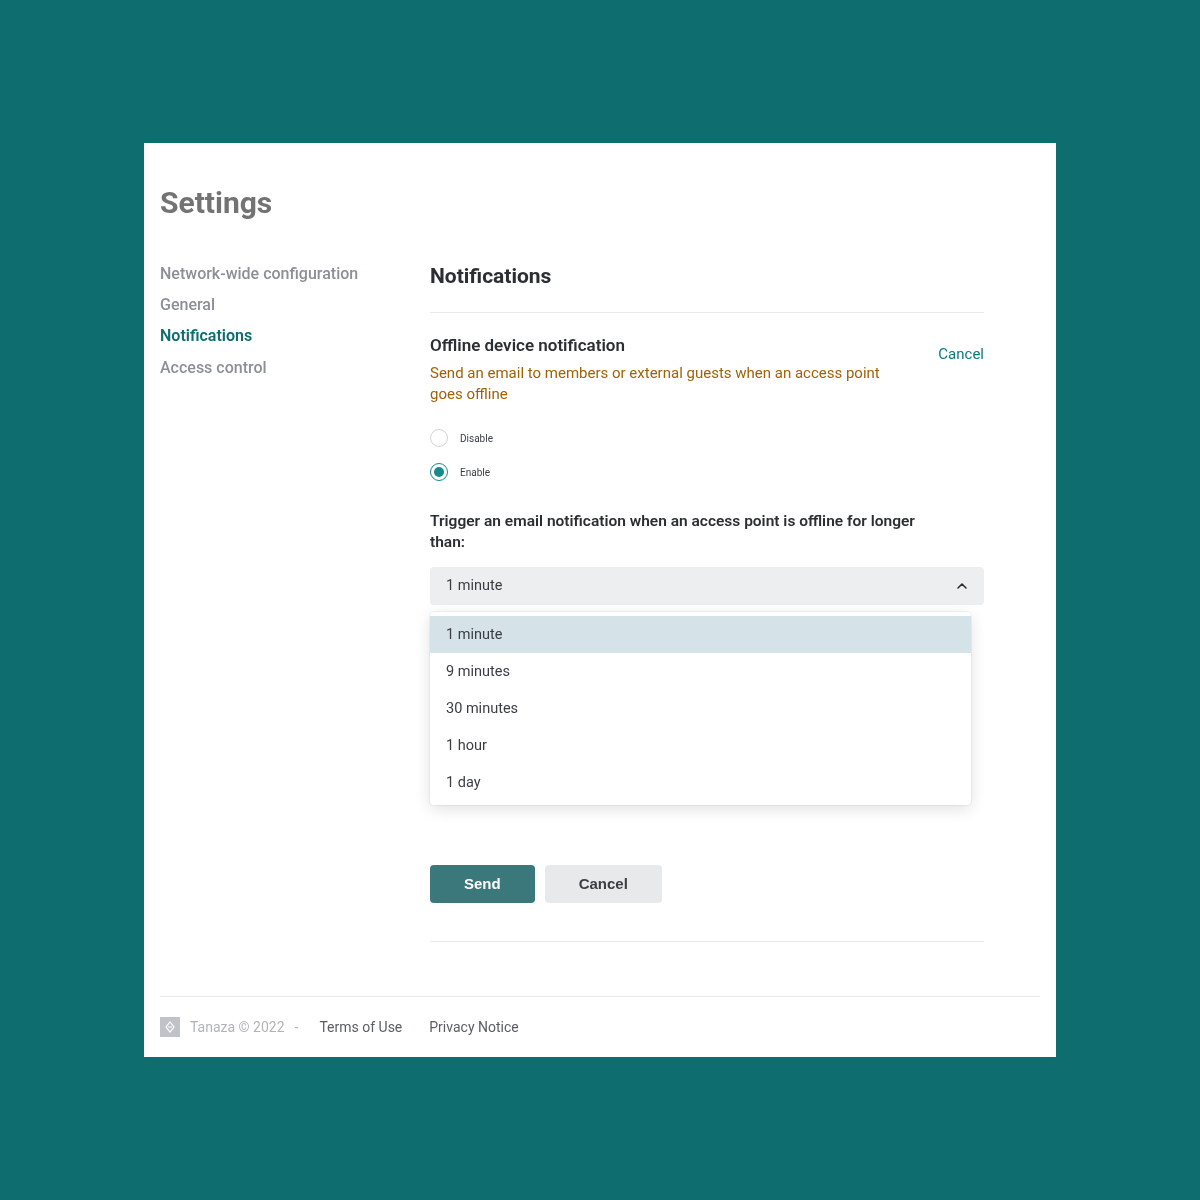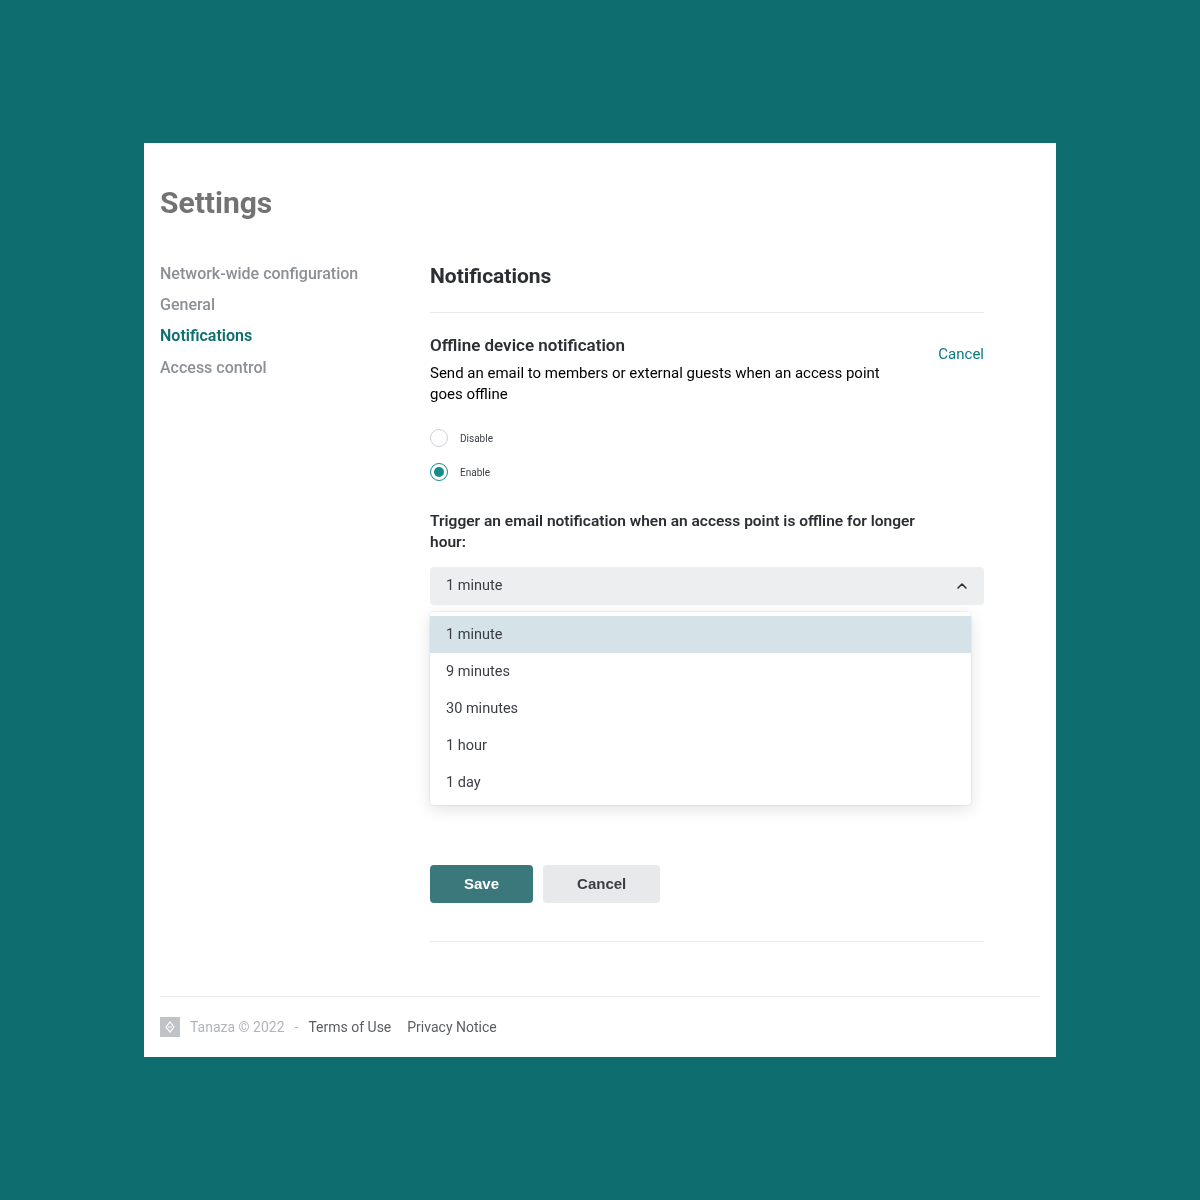--- a/index.html
+++ b/index.html
@@ -80,21 +80,21 @@
       margin-bottom: 8px;
     }
     .cancel-link {
       color: #0e7b7e;
       font-size: 15px;
       cursor: pointer;
       padding-top: 2px;
     }
     .sub-desc {
       font-size: 15px;
-      color: #000000;
+      color: #a16207;
       line-height: 1.4;
       max-width: 460px;
       margin-bottom: 24px;
     }
     .radio-row {
       display: flex;
       align-items: center;
       gap: 12px;
       margin-bottom: 16px;
       cursor: pointer;
@@ -193,21 +193,21 @@
     }
     .footer-logo {
       width: 20px; height: 20px;
       background: #bfc3c8;
       display: flex; align-items: center; justify-content: center;
       color: #fff;
       font-weight: 700;
     }
     .footer-copy { color: #b0b4ba; }
     .footer-dash { color: #b0b4ba; }
-    .footer-link { color: #5a5e64; cursor: pointer; margin-right: 6px; }
+    .footer-link { color: #5a5e64; cursor: pointer; margin-right: 6px; margin-left: 11px; }
   </style>
 </head>
 <body>
 
 <div class="page">
   <div class="content-wrap">
 
     <h1 class="page-title">Settings</h1>
 
     <div class="columns">
@@ -236,21 +236,21 @@
           <span class="radio-label">Disable</span>
         </div>
 
         <div class="radio-row">
           <span class="radio-outer selected">
             <span class="radio-inner"></span>
           </span>
           <span class="radio-label">Enable</span>
         </div>
 
-        <div class="trigger-label">Trigger an email notification when an access point is offline for longer hour:</div>
+        <div class="trigger-label">Trigger an email notification when an access point is offline for longer than:</div>
 
         <div class="select-outer">
           <div class="select-box">
             <span>1 minute</span>
             <span class="chev">
               <svg viewBox="0 0 12 12" width="12" height="12">
                   <path d="M2 8 L6 4 L10 8" stroke="#2b2e33" stroke-width="1.6" fill="none" stroke-linecap="round" stroke-linejoin="round"></path>
                 </svg>
             </span>
           </div>
@@ -258,21 +258,21 @@
           <div class="dropdown">
             <div class="dropdown-item highlight">1 minute</div>
             <div class="dropdown-item">9 minutes</div>
             <div class="dropdown-item">30 minutes</div>
             <div class="dropdown-item">1 hour</div>
             <div class="dropdown-item">1 day</div>
           </div>
         </div>
 
         <div class="buttons">
-          <button class="btn btn-primary">Save</button>
+          <button class="btn btn-primary">Send</button>
           <button class="btn btn-secondary">Cancel</button>
         </div>
 
         <div class="hr2"></div>
 
       </section>
 
     </div>
 
   </div>

